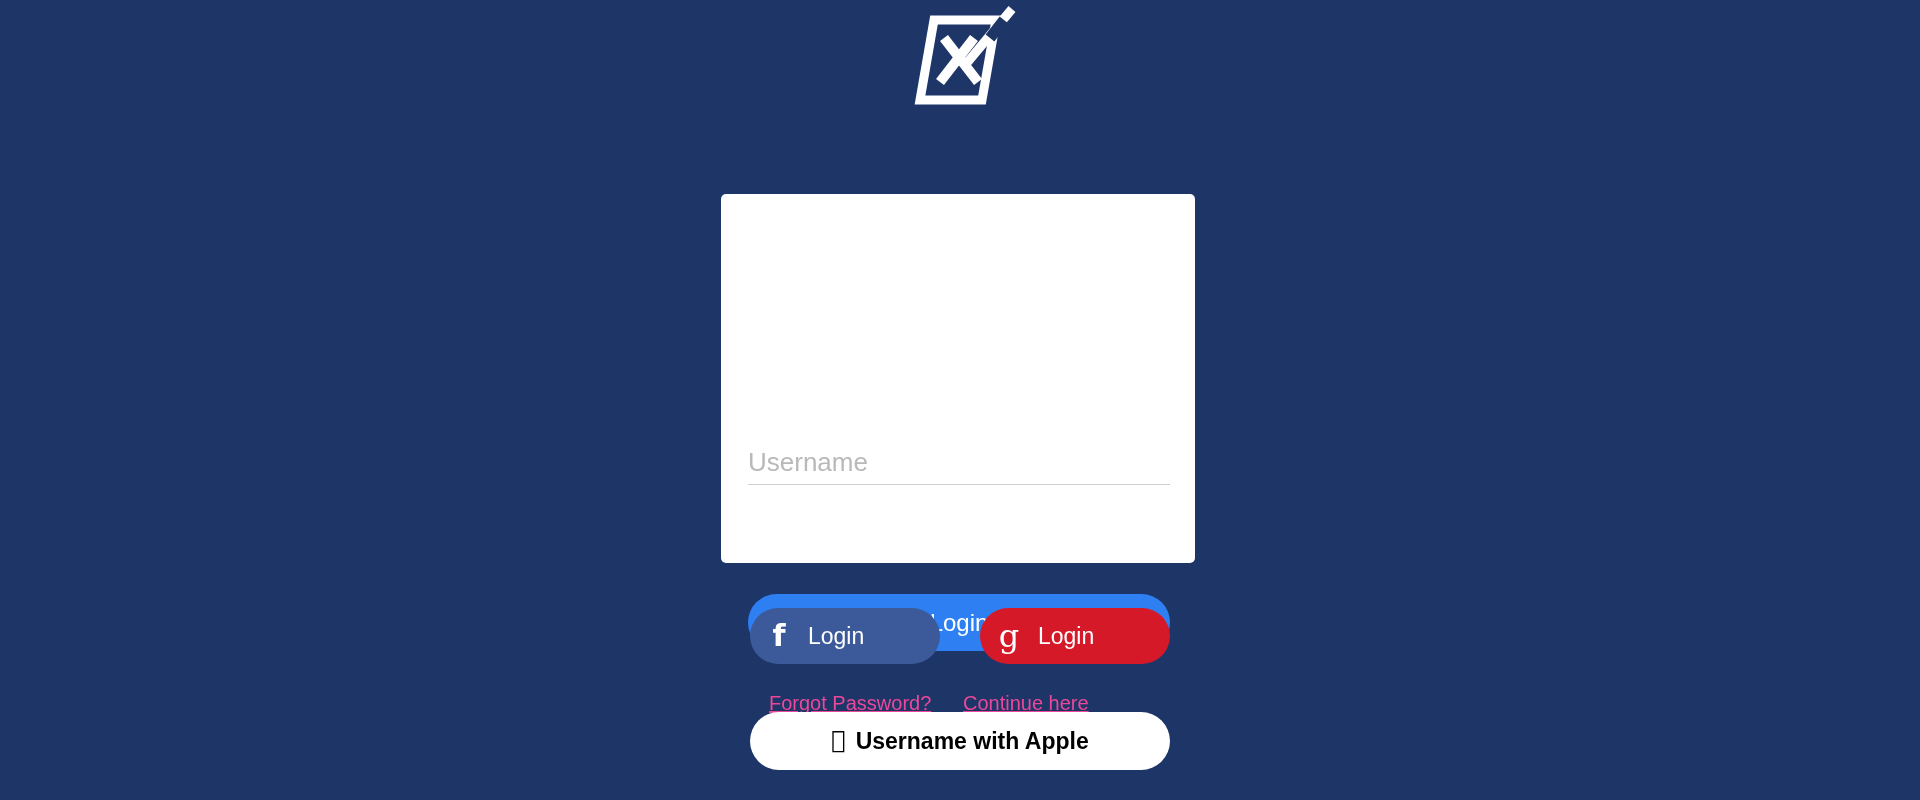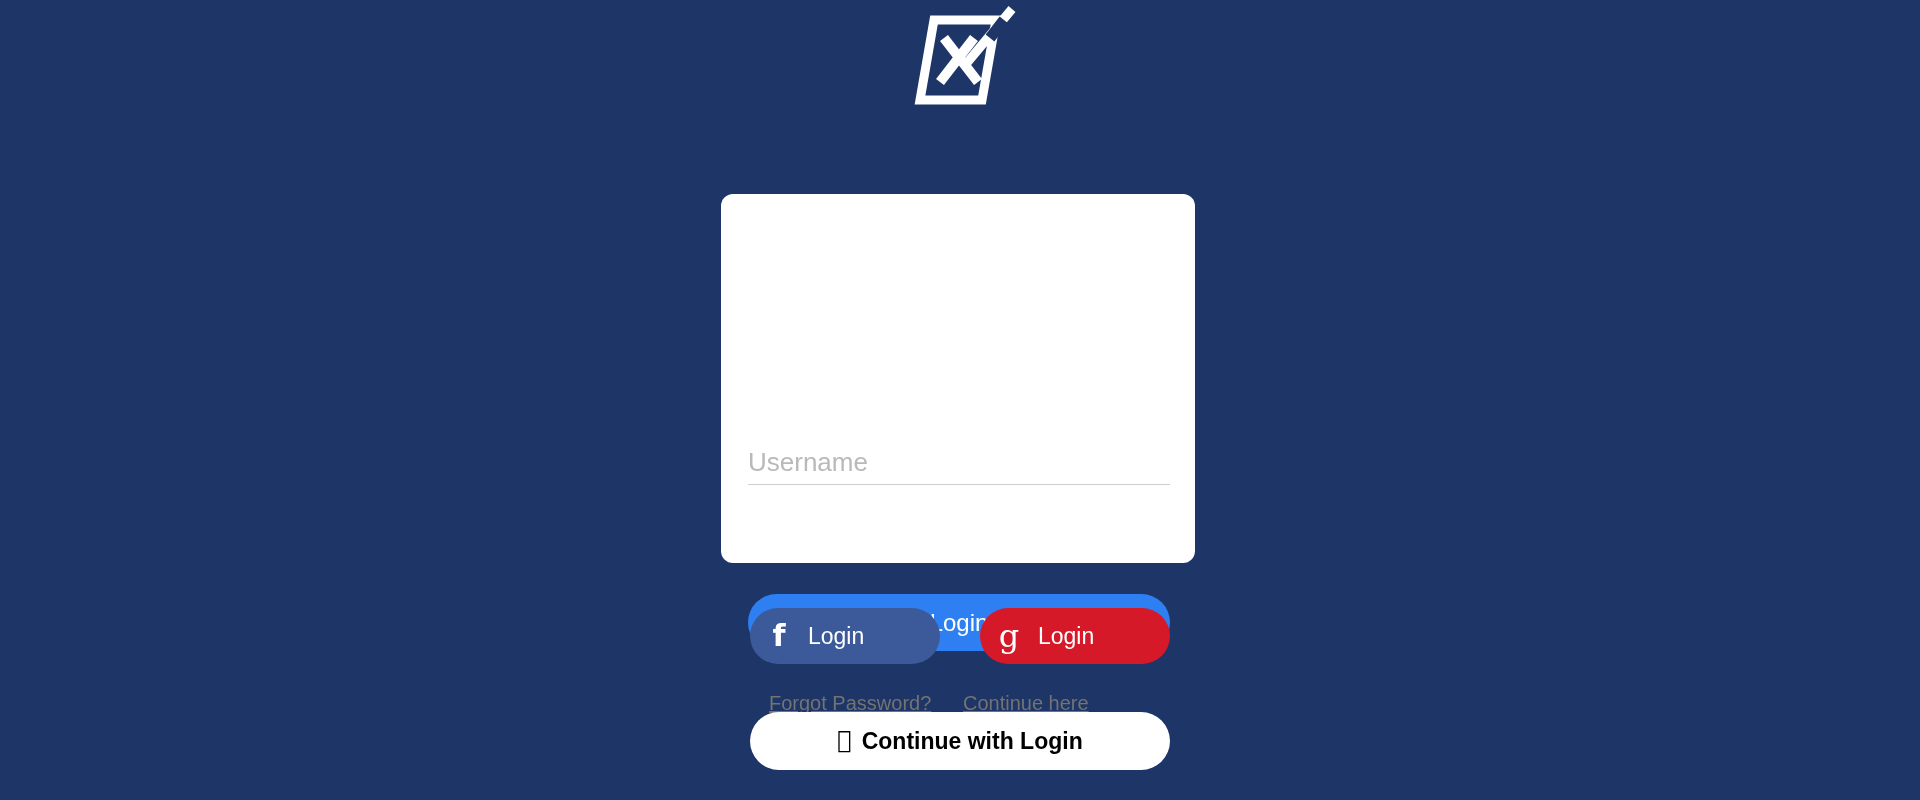--- a/index.html
+++ b/index.html
@@ -34,21 +34,21 @@
   .logo-svg { display: block; }
 
   
   .card {
     position: absolute;
     left: 721px;
     top: 194px;
     width: 474px;
     height: 369px;
     background: #ffffff;
-    border-radius: 12px;
+    border-radius: 5px;
     box-sizing: border-box;
   }
 
   .field {
     position: absolute;
     left: 27px;
     width: 422px;
     border-bottom: 1px solid #cfcfcf;
     box-sizing: border-box;
   }
@@ -95,21 +95,21 @@
     position: absolute;
     left: 27px;
     top: 495px;
     width: 422px;
     height: 30px;
   }
   .link {
     position: absolute;
     top: 0;
     font-size: 20px;
-    color: #737373;
+    color: #ec4899;
     text-decoration: underline;
     cursor: pointer;
     white-space: nowrap;
     line-height: 28px;
   }
   .link-forgot { left: 21px; }
   .link-register { left: 215px; }
 
   
   .social-row {
@@ -256,17 +256,17 @@
         <span class="g-glyph">g</span>
       </span>
       <span class="social-label">Login</span>
     </button>
 
   </div>
 
   <div class="apple-row">
     <button class="apple-btn">
       <span class="apple-glyph"></span>
-      <span class="apple-label">Continue with Login</span>
+      <span class="apple-label">Username with Apple</span>
     </button>
   </div>
 
 </div>
 
 </body></html>

